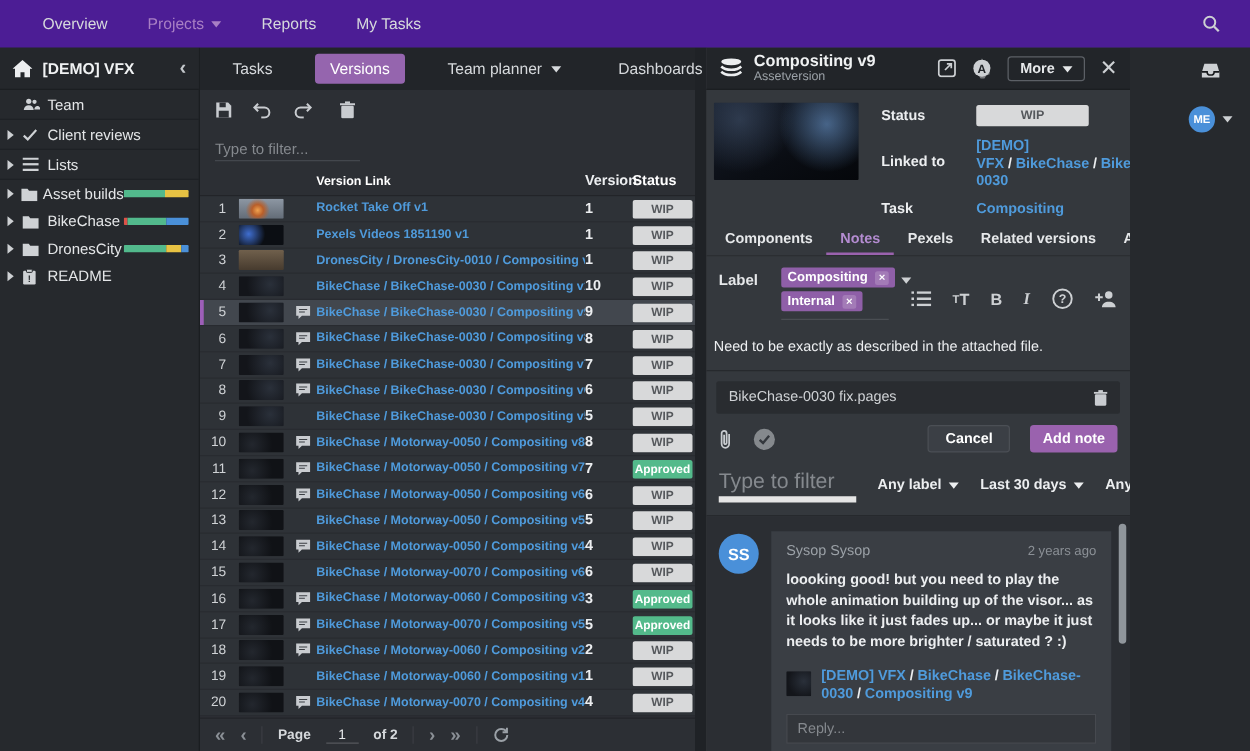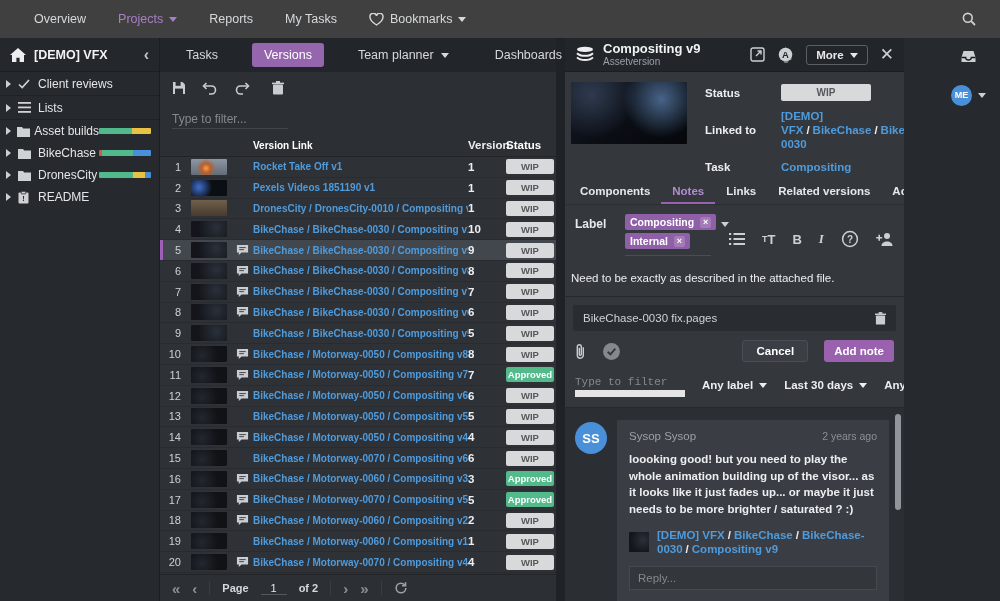--- a/index.html
+++ b/index.html
@@ -1,20 +1,20 @@
 <!DOCTYPE html>
 <html><head>
 <meta charset="utf-8">
 <style>
   * { margin:0; padding:0; box-sizing:border-box; }
   html,body { width:1000px; height:601px; overflow:hidden; background:#26292d;
     font-family:"Liberation Sans", sans-serif; color:#e6e8ea; font-size:12px; }
 
   
-  .topnav { position:absolute; top:0; left:0; width:1000px; height:38px; background:#404040;
+  .topnav { position:absolute; top:0; left:0; width:1000px; height:38px; background:#4c1d95;
     display:flex; align-items:center; z-index:5; }
   .nav-item { display:flex; align-items:center; gap:6px; padding:0 16px; height:38px;
     color:#d6d9dc; font-size:12.5px; cursor:pointer; }
   .nav-item.active { color:#a87fc4; }
   .caret { display:inline-block; width:0; height:0; border-left:4px solid transparent;
     border-right:4px solid transparent; border-top:5px solid currentColor; margin-top:1px; }
   .nav-right { margin-left:auto; display:flex; align-items:center; gap:22px; padding-right:14px;flex-direction:column; }
   .nav-icon { display:flex; align-items:center; cursor:pointer; }
   .avatar-sm { width:21px; height:21px; border-radius:50%; background:#4a90d9; color:#fff;
     font-size:9px; font-weight:bold; display:flex; align-items:center; justify-content:center; }
@@ -131,22 +131,22 @@
   .attach { margin:8px 8px 0; background:#292c30; height:26px; display:flex; align-items:center;
     padding:0 10px; color:#cfd2d5; font-size:11.5px; border-radius:2px; flex:none; }
   .attach .tool { margin-left:auto; }
   .composer-actions { display:flex; align-items:center; gap:16px; padding:9px 10px 10px; flex:none; }
   .btn-cancel { margin-left:auto; background:#3b3f45; border:1px solid #4b4f55; color:#fff;
     font-weight:bold; font-size:11.5px; padding:4px 13px; border-radius:3px; cursor:pointer; }
   .btn-add { background:#9a62ae; color:#fff; font-weight:bold; font-size:11.5px;
     padding:5px 10px; border-radius:3px; cursor:pointer; }
   .pfilter { display:flex; align-items:center; gap:17px; padding:1px 10px 10px; flex:none;
     border-bottom:1px solid #26292d; }
-  .pfilter-input { width:110px; background:transparent; border:none; border-bottom:7px solid #e5e5e5;
-    color:#e6e8ea; font-size:11px; padding:2px 0; outline:none; font-family:Liberation Mono, monospace; }
+  .pfilter-input { width:110px; background:transparent; border:none; border-bottom:5px solid #e5e5e5;
+    color:#e6e8ea; font-size:17px; padding:2px 0; outline:none; font-family:Liberation Sans, sans-serif; }
   .pfilter-input::placeholder { color:#85898e; }
   .dropdown { display:flex; align-items:center; gap:6px; font-size:11.5px; font-weight:bold;
     color:#eceef0; cursor:pointer; white-space:nowrap; }
   .checkwrap { display:flex; align-items:center; gap:7px; font-size:11.5px; font-weight:bold; }
 
   .comments { flex:1; background:#2b2e33; position:relative; overflow:hidden; }
   .comment-wrap { position:relative; margin:12px 15px 18px 52px; }
   .avatar { position:absolute; left:-42px; top:2px; width:32px; height:32px; border-radius:50%;
     background:#4a90d9; color:#fff; font-weight:bold; font-size:13px; display:flex;
     align-items:center; justify-content:center; }
@@ -175,29 +175,20 @@
       </div>
       <div class="nav-item active">
         <span>Projects</span>
         <span class="caret"></span>
       </div>
       <div class="nav-item">
         <span>Reports</span>
       </div>
       <div class="nav-item">
         <span>My Tasks</span>
-      </div>
-      <div class="nav-item">
-        <span>
-          <svg width="15" height="13" viewBox="0 0 15 13">
-            <path d="M7.5 12S1 8 1 4a3.2 3.2 0 0 1 6.5-1A3.2 3.2 0 0 1 14 4c0 4-6.5 8-6.5 8z" fill="none" stroke="#d6d9dc" stroke-width="1.4"></path>
-          </svg>
-        </span>
-        <span>Bookmarks</span>
-        <span class="caret"></span>
       </div>
     </div>
   <div class="nav-right">
     <span class="nav-icon">
       <svg width="17" height="17" viewBox="0 0 16 16">
           <circle cx="8" cy="8" r="6.3" stroke="#cdd0d3" stroke-width="1.4" fill="none"></circle>
           <path d="M8 4.5V8l2.4 1.5" stroke="#cdd0d3" stroke-width="1.4" fill="none"></path>
         </svg>
     </span>
     <span class="nav-icon">
@@ -234,20 +225,32 @@
       <span>
         <svg width="16" height="14" viewBox="0 0 16 14">
             <path d="M8 0 0 7h2v7h4.4v-4.2h3.2V14H14V7h2z" fill="#eceef0"></path>
           </svg>
       </span>
       <span class="title">[DEMO] VFX</span>
       <span class="collapse">‹</span>
     </div>
     <div id="side-items">
         <div class="side-item sep">
+          <span class="expander"></span>
+          <span class="side-icon">
+            <svg width="14" height="11" viewBox="0 0 14 11">
+              <circle cx="5" cy="3" r="2.1" fill="#cfd2d5"></circle>
+              <circle cx="9.6" cy="3.4" r="1.7" fill="#cfd2d5"></circle>
+              <path d="M1 10c.2-2.4 1.8-3.8 4-3.8S8.8 7.6 9 10z" fill="#cfd2d5"></path>
+              <path d="M9.4 9.6c.2-1.7 1.1-2.8 2.5-2.8s2.3 1.1 2.5 2.8z" fill="#cfd2d5"></path>
+            </svg>
+          </span>
+          <span class="side-label">Team</span>
+        </div>
+        <div class="side-item sep">
           <span class="expander">
             <span class="tri-right"></span>
           </span>
           <span class="side-icon">
             <svg width="12" height="10" viewBox="0 0 12 10">
               <path d="M1 5.5 4.2 8.5 11 1" stroke="#cfd2d5" stroke-width="1.7" fill="none"></path>
             </svg>
           </span>
           <span class="side-label">Client reviews</span>
         </div>
@@ -693,21 +696,21 @@
         <div class="field">
           <span class="flabel">Task</span>
           <a class="blue-link">Compositing</a>
         </div>
       </div>
     </div>
 
     <div class="ptabs" id="ptabs">
         <div class="ptab">Components</div>
         <div class="ptab active">Notes</div>
-        <div class="ptab">Links</div>
+        <div class="ptab">Pexels</div>
         <div class="ptab">Related versions</div>
         <div class="ptab">Activities</div>
         <div class="ptab">Info</div>
       </div>
 
     <div class="label-row">
       <span class="label-text">Label</span>
       <span class="chips-col" id="chips"><span class="chip">
             <span>Compositing</span>
             <span class="chip-x">×</span>

